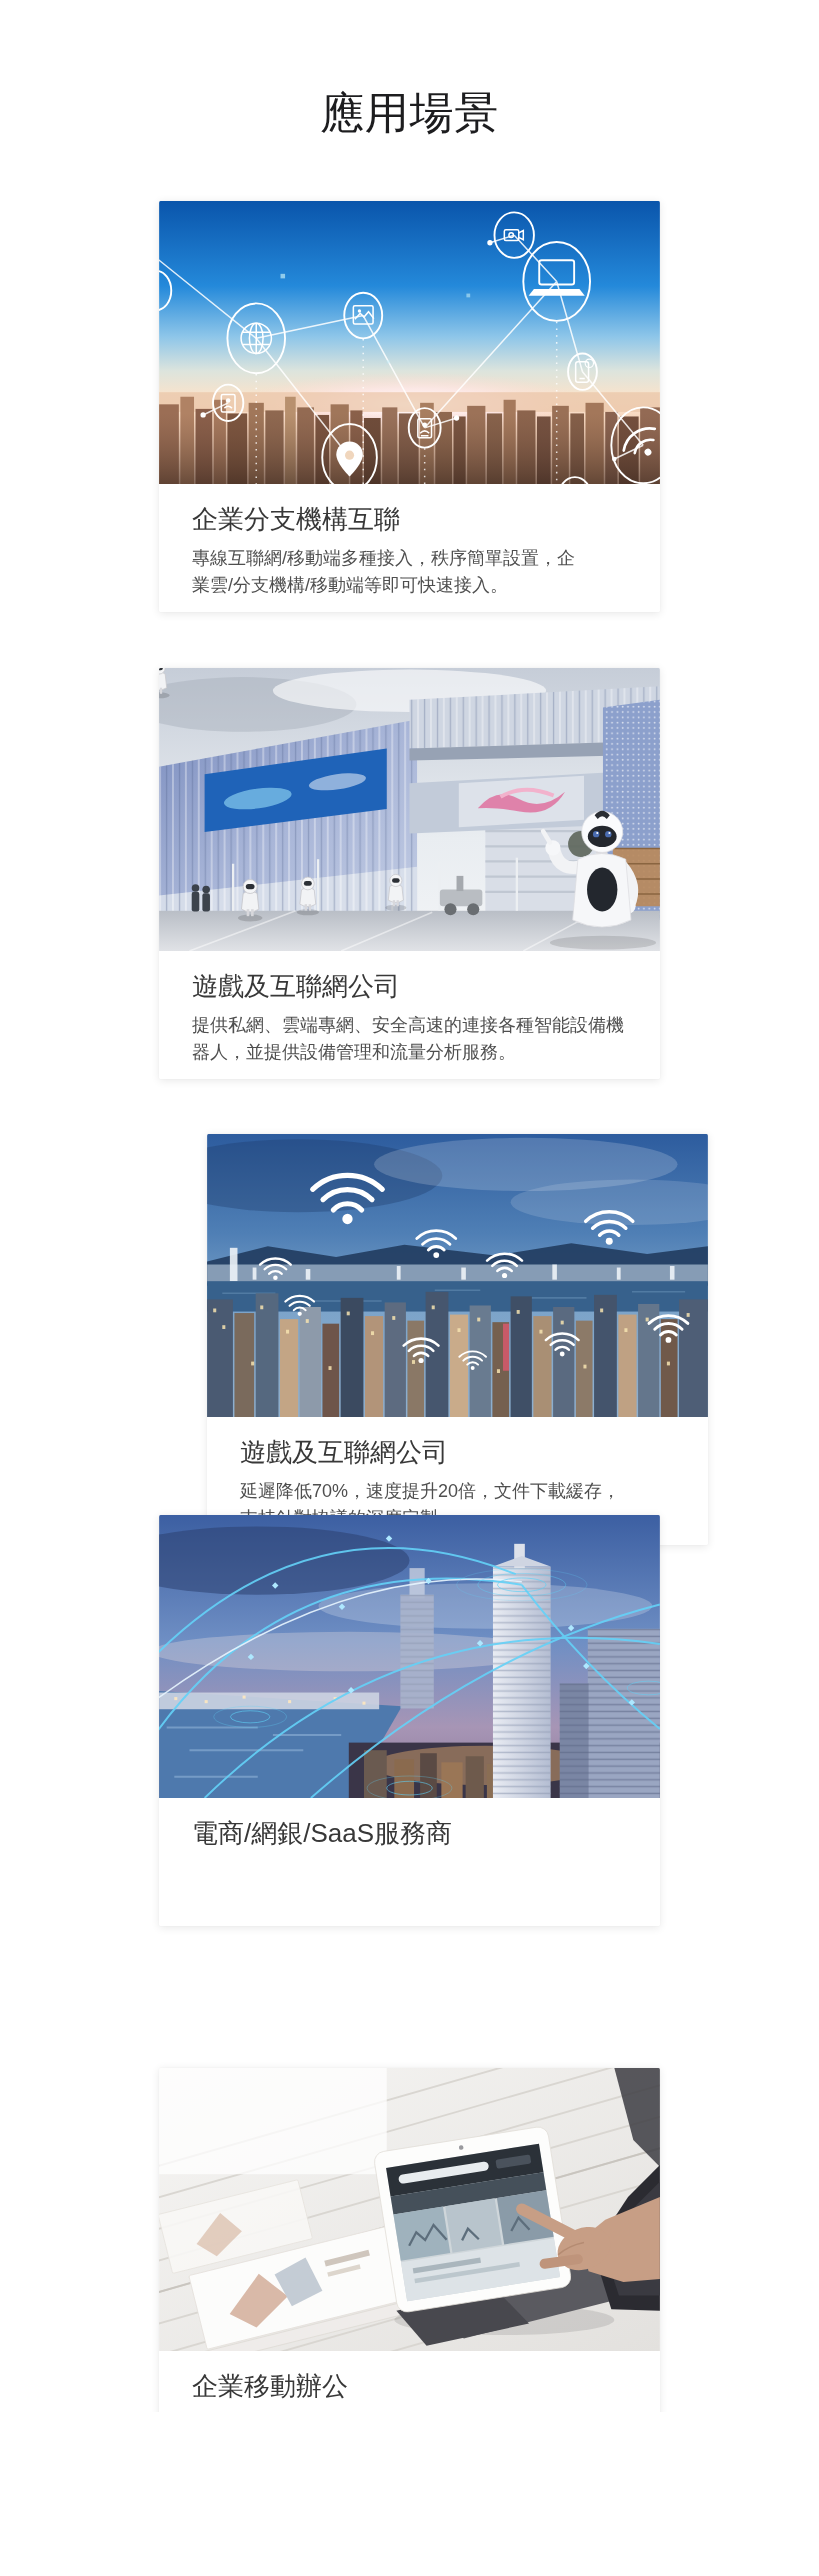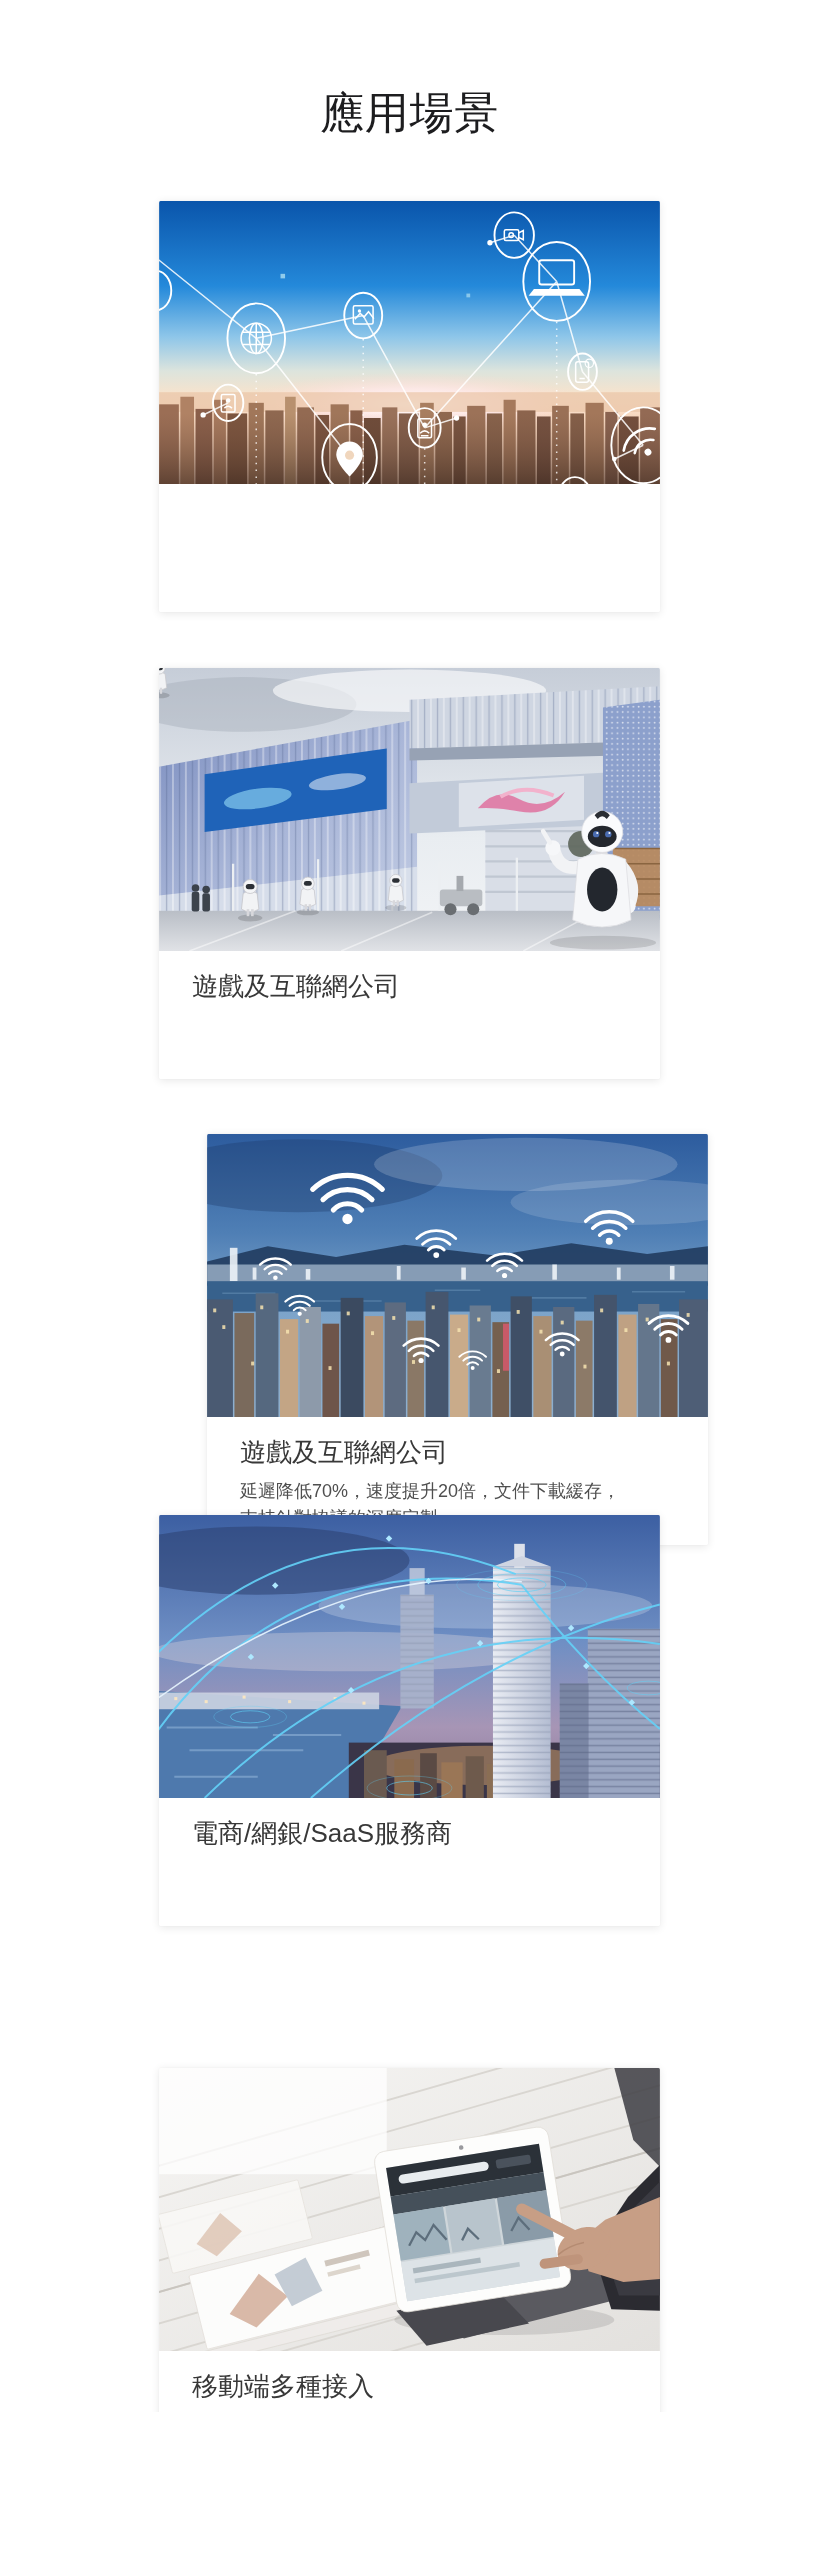--- a/index.html
+++ b/index.html
@@ -149,20 +149,25 @@
       </g>
       <g>
         <path d="M548,381 c-3,-7 -15,-8 -17,0 c-2,8 9,14 17,21 c8,-7 19,-13 17,-21 c-2,-8 -14,-7 -17,0 z" fill="#ffffff"></path>
       </g>
       <g fill="#bfe9f5">
         <rect x="160" y="96" width="6" height="6" opacity="0.7"></rect>
           <rect x="405" y="122" width="5" height="5" opacity="0.6"></rect>
           <rect x="300" y="210" width="4" height="4" opacity="0.5"></rect>
       </g>
     </svg>
+    <div class="card-body">
+      <h3 class="card-title">企業分支機構互聯</h3>
+      <p class="card-desc">專線互聯網/移動端多種接入，秩序簡單設置，企
+業雲/分支機構/移動端等即可快速接入。</p>
+    </div>
   </article>
 
   <article class="card card-2">
     <svg class="card-image" viewBox="0 0 660 373" xmlns="http://www.w3.org/2000/svg">
       <defs>
         <linearGradient id="s2sky" x1="0" y1="0" x2="0" y2="1">
           <stop offset="0" stop-color="#c6cdd8"></stop>
             <stop offset="0.6" stop-color="#e9edf1"></stop>
             <stop offset="1" stop-color="#f2f4f6"></stop>
         </linearGradient>
@@ -255,20 +260,22 @@
         <ellipse cx="584" cy="222" rx="19" ry="14" fill="#23272e"></ellipse>
         <circle cx="576" cy="219" r="4.2" fill="#4a6cb0"></circle>
           <circle cx="592" cy="219" r="4.2" fill="#4a6cb0"></circle>
         <circle cx="577.5" cy="217.5" r="1.4" fill="#ffffff"></circle>
           <circle cx="593.5" cy="217.5" r="1.4" fill="#ffffff"></circle>
         <path d="M574,194 q10,-12 20,0 l-4,5 q-6,-7 -12,0 z" fill="#2a2e34"></path>
       </g>
     </svg>
     <div class="card-body">
       <h3 class="card-title">遊戲及互聯網公司</h3>
+      <p class="card-desc">提供私網、雲端專網、安全高速的連接各種智能設備機
+器人，並提供設備管理和流量分析服務。</p>
     </div>
   </article>
 
   <article class="card card-3">
     <svg class="card-image" viewBox="0 0 660 373" xmlns="http://www.w3.org/2000/svg">
       <defs>
         <linearGradient id="s3sky" x1="0" y1="0" x2="0" y2="1">
           <stop offset="0" stop-color="#2d5c9e"></stop>
             <stop offset="0.35" stop-color="#4f7fb5"></stop>
             <stop offset="0.6" stop-color="#7ba3c9"></stop>
@@ -513,18 +520,18 @@
       </g>
       <g>
         <polygon points="660,170 588,200 556,226 566,268 612,282 660,278" fill="#c79e85"></polygon>
         <ellipse cx="560" cy="238" rx="36" ry="27" fill="#c79e85" transform="rotate(-22 560 238)"></ellipse>
         <path d="M548,222 L478,186" stroke="#c79e85" stroke-width="15" stroke-linecap="round"></path>
         <path d="M552,252 L508,258" stroke="#bf947b" stroke-width="13" stroke-linecap="round"></path>
         <path d="M560,230 q-20,4 -34,16" stroke="#a87e66" stroke-width="2" fill="none" opacity="0.6"></path>
       </g>
     </svg>
     <div class="card-body">
-      <h3 class="card-title">移動端多種接入</h3>
+      <h3 class="card-title">企業移動辦公</h3>
     </div>
   </article>
 
 </div>
 
 
 </body></html>

